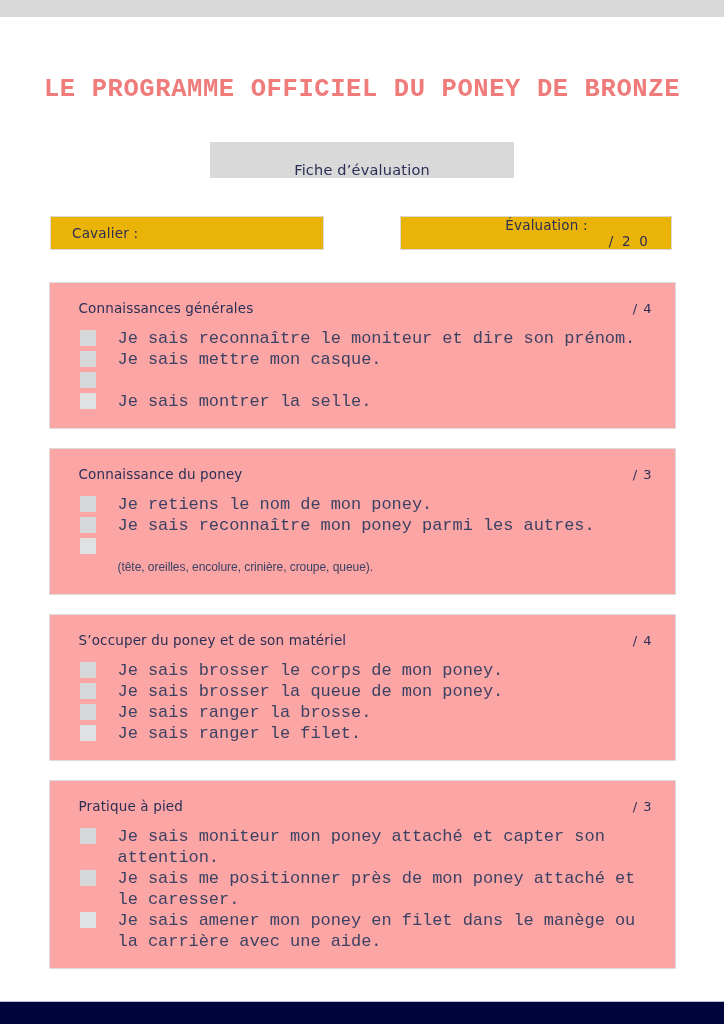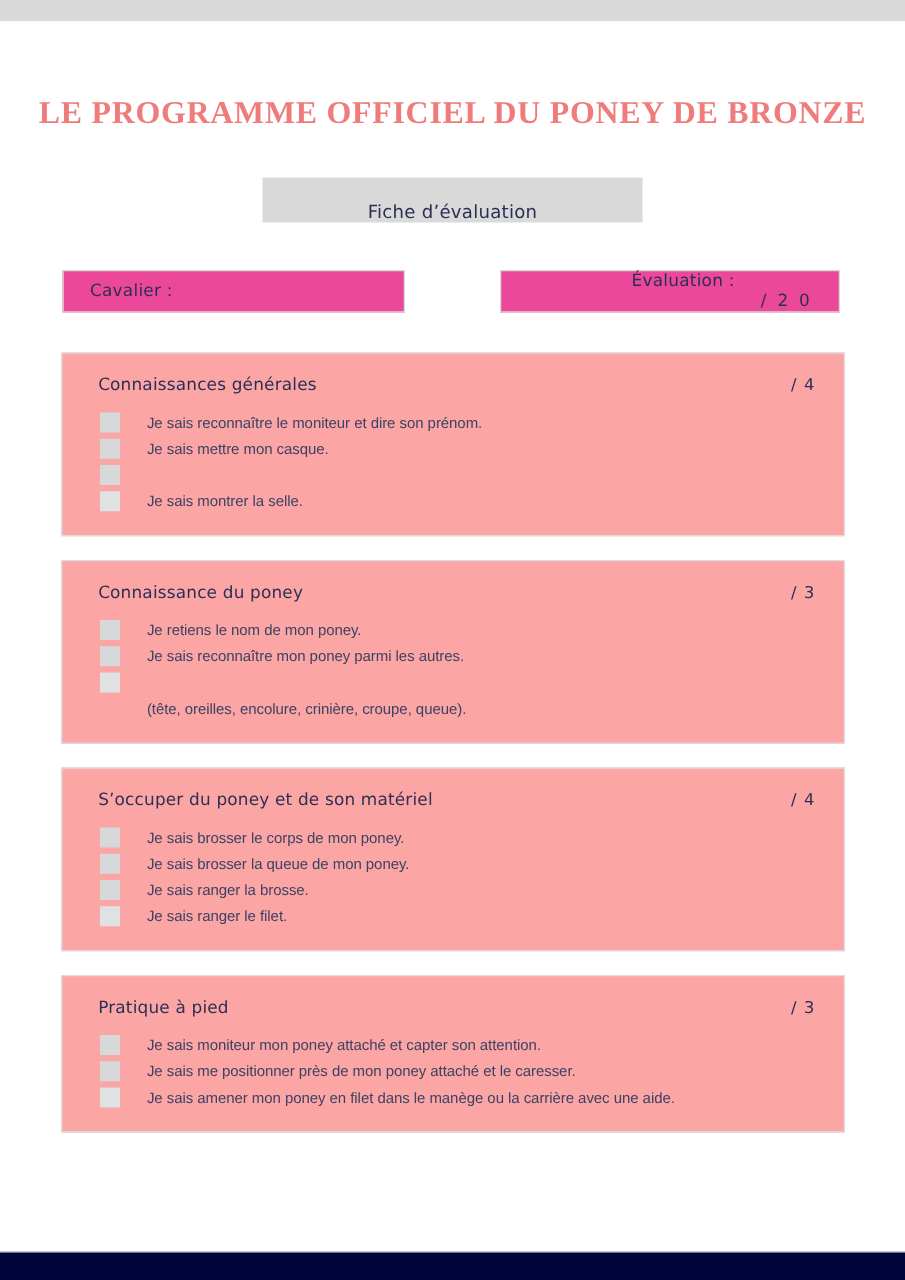--- a/index.html
+++ b/index.html
@@ -44,21 +44,21 @@
     height: 985px;
     background: #ffffff;
   }
 
   .doc-title {
     position: absolute;
     top: 58px;
     left: 0;
     width: 724px;
     text-align: center;
-    font-family: Liberation Serif, serif;
+    font-family: Liberation Mono, monospace;
     font-size: 25.5px;
     font-weight: bold;
     letter-spacing: 0.6px;
     color: #ef7b7b;
     white-space: nowrap;
   }
 
   .subtitle-box {
     position: absolute;
     top: 125px;
@@ -82,21 +82,21 @@
     top: 199px;
     left: 0;
     width: 724px;
     height: 36px;
   }
   .field-box {
     position: absolute;
     top: 0;
     height: 34px;
     border: 1px solid #d8d8d8;
-    background: #ec4899;
+    background: #eab308;
     box-sizing: border-box;
     display: flex;
     align-items: center;
   }
   .field-box.rider { left: 50px; width: 274px; }
   .field-box.score { left: 400px; width: 272px; flex-direction: column; }
 
   .field-label {
     font-family: "DejaVu Sans", sans-serif;
     font-size: 13.5px;
@@ -167,22 +167,22 @@
     width: 16px;
     height: 16px;
     background: #d6d8da;
     margin-top: 2px;
     margin-right: 22px;
     margin-left: 1px;
   }
   .checkbox.faint { background: #dfe1e3; }
 
   .item-text {
-    font-family: Liberation Sans, sans-serif;
-    font-size: 12px;
+    font-family: Liberation Mono, monospace;
+    font-size: 17px;
     line-height: 21px;
     color: #3c4263;
     letter-spacing: -0.05px;
   }
   .item-cont {
     padding-left: 39px;
     font-family: "Liberation Sans", sans-serif;
     font-size: 12px;
     line-height: 21px;
     color: #3c4263;

